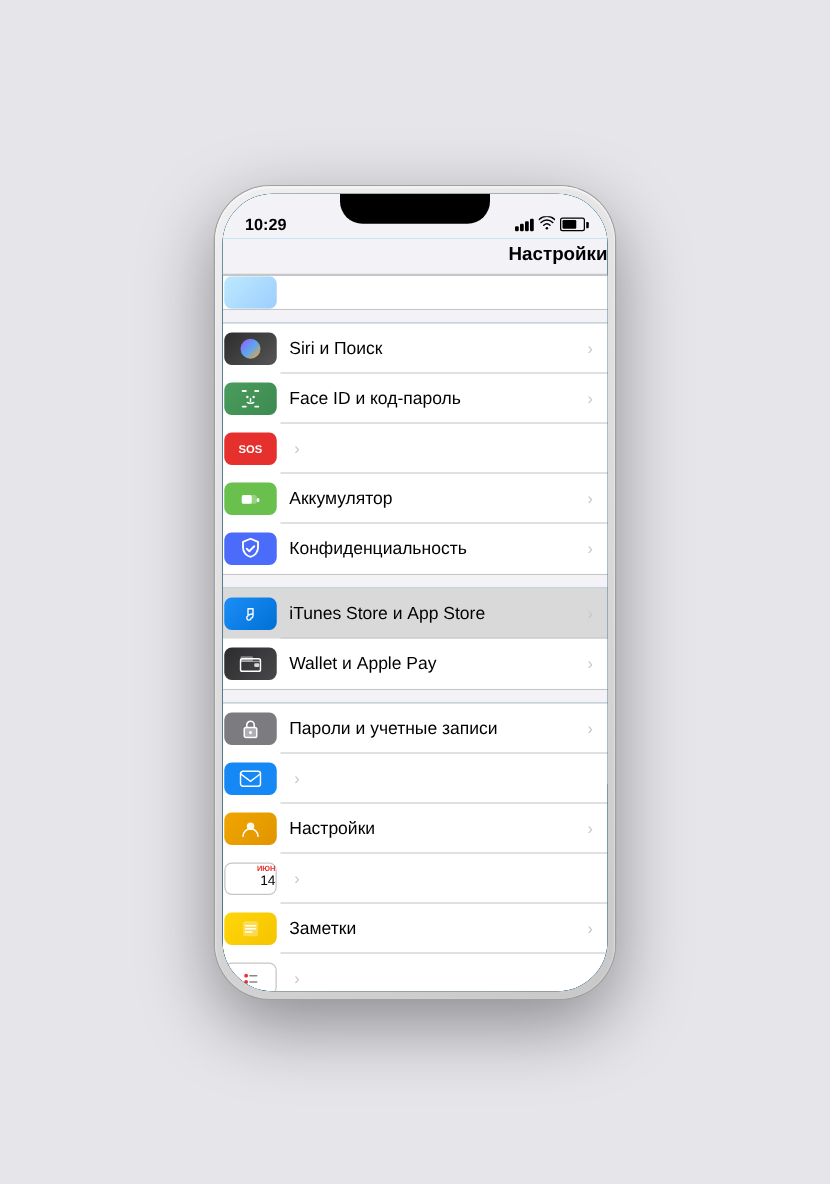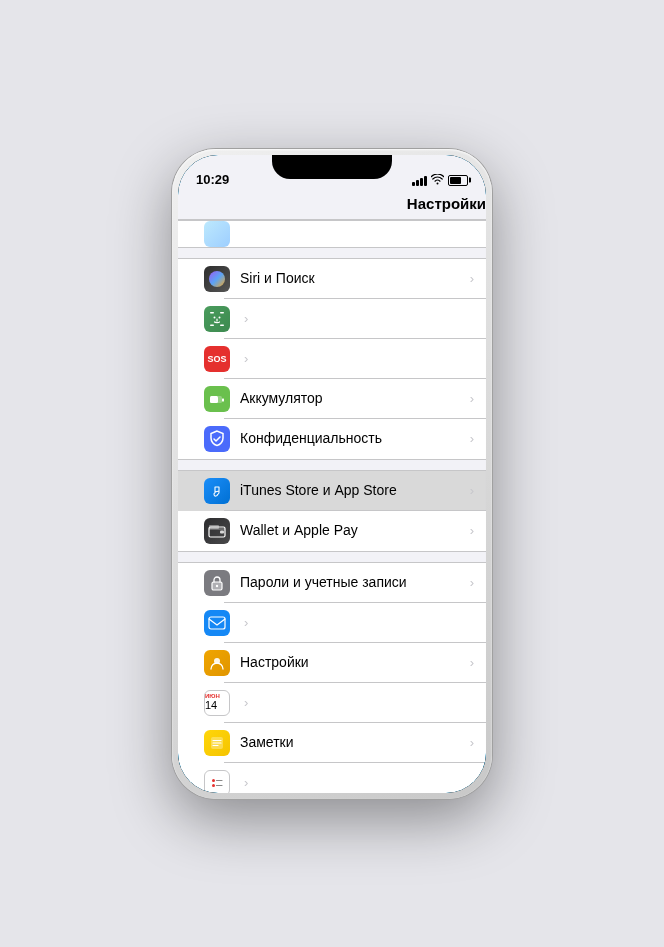--- a/index.html
+++ b/index.html
@@ -157,21 +157,21 @@
 
     .settings-group {
       background: #fff;
       border-top: 0.5px solid #c6c6c8;
       border-bottom: 0.5px solid #c6c6c8;
     }
 
     .settings-row {
       display: flex;
       align-items: center;
-      padding: 0 12px 0 26px;
+      padding: 0 12px 0 1px;
       min-height: 40px;
       background: #fff;
       position: relative;
       cursor: pointer;
     }
 
     .settings-row.highlighted {
       background: #d9d9d9;
     }
 
@@ -179,21 +179,21 @@
       content: '';
       position: absolute;
       bottom: 0;
       left: 46px;
       right: 0;
       height: 0.5px;
       background: #c6c6c8;
     }
 
     .row-icon {
-      width: 26px;
+      width: 42px;
       height: 26px;
       border-radius: 6px;
       margin-right: 10px;
       flex-shrink: 0;
       display: flex;
       align-items: center;
       justify-content: center;
       font-size: 14px;
     }
 
@@ -229,21 +229,21 @@
     .siri-circle {
       width: 16px;
       height: 16px;
       border-radius: 50%;
       background: linear-gradient(135deg, #9b59f0, #5ba4f5, #f5a623);
     }
 
     .calendar-date {
       display: flex;
       flex-direction: column;
-      align-items: flex-start;
+      align-items: flex-end;
       justify-content: center;
       width: 100%;
       height: 100%;
     }
     .cal-month {
       font-size: 6px;
       color: #e5302e;
       font-weight: 700;
       line-height: 1;
       text-transform: uppercase;
@@ -317,20 +317,21 @@
                 <rect x="1" y="1" width="4" height="1.5" rx="0.75" fill="#fff"></rect>
                 <rect x="11" y="1" width="4" height="1.5" rx="0.75" fill="#fff"></rect>
                 <rect x="1" y="13.5" width="4" height="1.5" rx="0.75" fill="#fff"></rect>
                 <rect x="11" y="13.5" width="4" height="1.5" rx="0.75" fill="#fff"></rect>
                 <circle cx="5.5" cy="6.5" r="1" fill="#fff"></circle>
                 <circle cx="10.5" cy="6.5" r="1" fill="#fff"></circle>
                 <path d="M8 8v2" stroke="#fff" stroke-width="1.2" stroke-linecap="round"></path>
                 <path d="M5.5 11c.7.8 4.5.8 5 0" stroke="#fff" stroke-width="1.2" stroke-linecap="round" fill="none"></path>
               </svg>
             </div>
+            <span class="row-label">Face ID и код-пароль</span>
             <span class="row-chevron">›</span>
           </div>
 
           <div class="settings-row">
             <div class="row-icon icon-sos">SOS</div>
             <span class="row-chevron">›</span>
           </div>
 
           <div class="settings-row">
             <div class="row-icon icon-battery">

